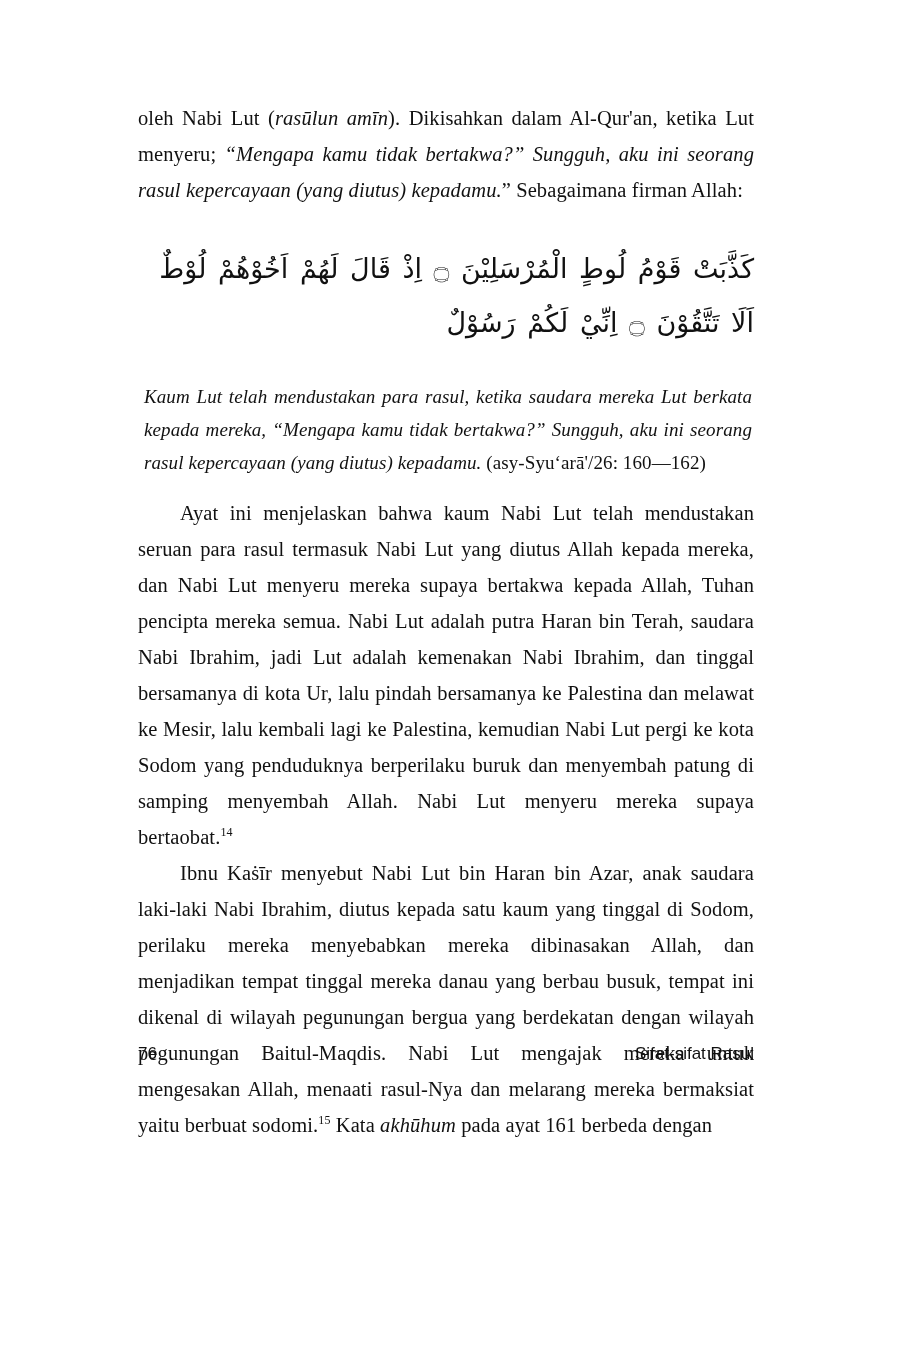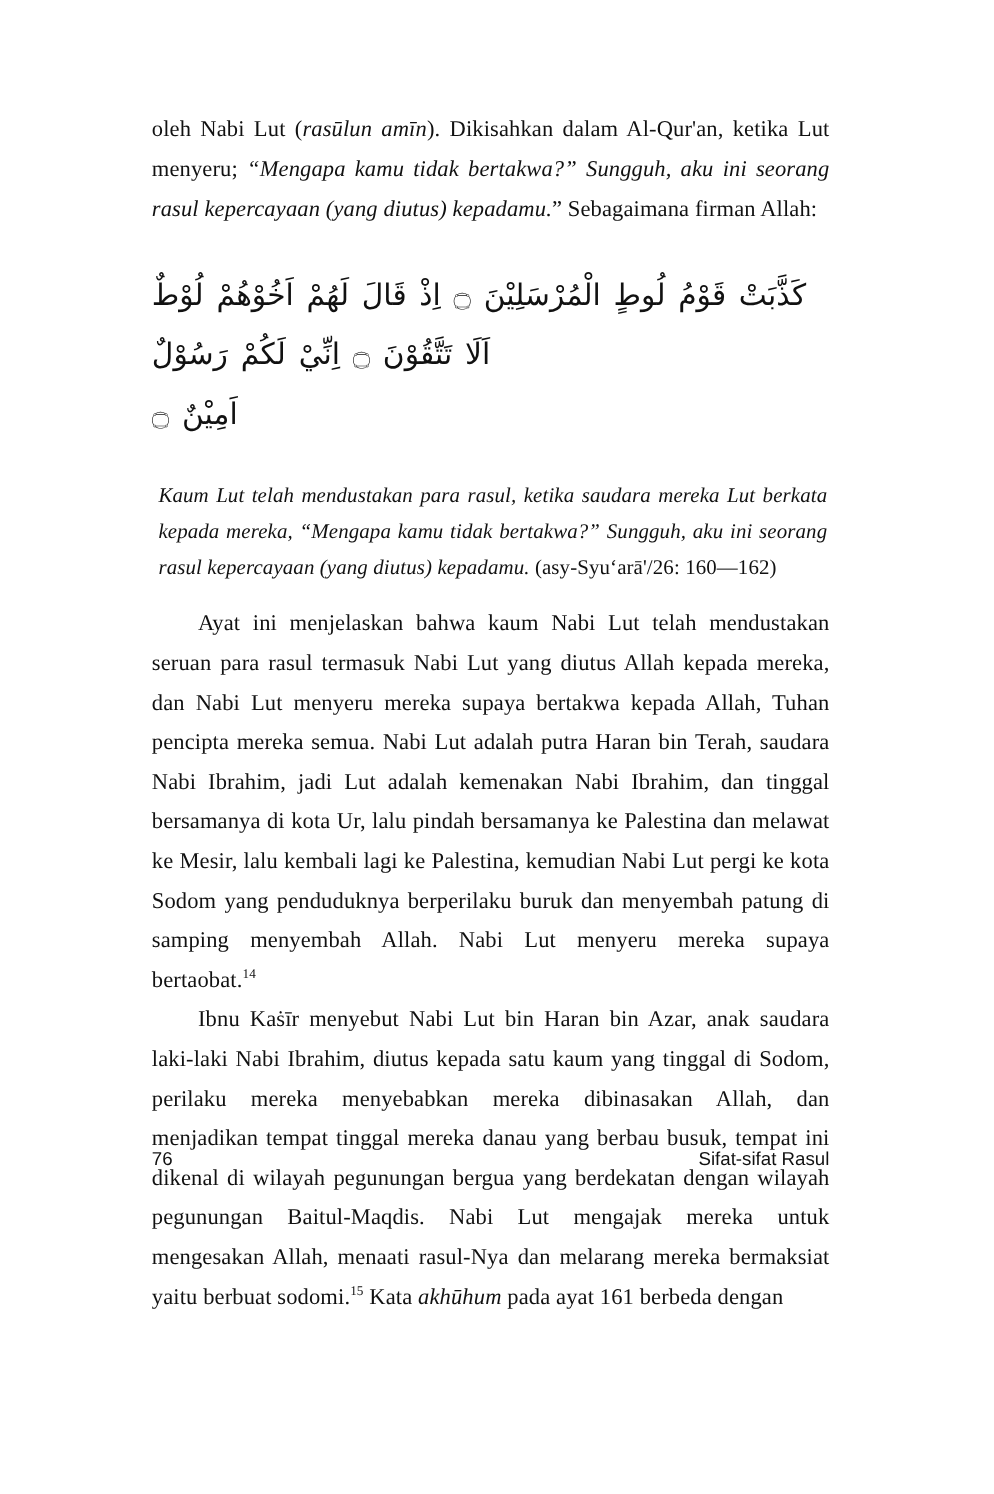--- a/index.html
+++ b/index.html
@@ -31,21 +31,21 @@
     text-justify: inter-word;
     letter-spacing: 0.1px;
   }
   .indent {
     text-indent: 42px;
     font-family: Liberation Serif, serif;
   }
   .italic { font-style: italic; }
   .quran {
     direction: rtl;
-    text-align: left;
+    text-align: right;
     font-family: "DejaVu Sans", sans-serif;
     font-size: 27px;
     line-height: 54px;
     margin: 34px 0 30px 0;
     letter-spacing: 0px;
     word-spacing: 3px;
   }
   .quran .line2 { display: block; }
   .translation {
     font-style: italic;
@@ -82,21 +82,20 @@
 </style>
 </head>
 <body>
 
 <div class="page">
 
   <p><span>oleh Nabi Lut (</span><span class="italic">rasūlun amīn</span><span>). Dikisahkan dalam Al-Qur'an, ketika Lut menyeru; </span><span class="italic">“Mengapa kamu tidak bertakwa?” Sungguh, aku ini seorang rasul kepercayaan (yang diutus) kepadamu.</span><span>” Sebagaimana firman Allah:</span></p>
 
   <div class="quran">
     <span class="line1">كَذَّبَتْ قَوْمُ لُوطٍ الْمُرْسَلِيْنَ ۝ اِذْ قَالَ لَهُمْ اَخُوْهُمْ لُوْطٌ اَلَا تَتَّقُوْنَ ۝ اِنِّيْ لَكُمْ رَسُوْلٌ</span>
-    <span class="line2">اَمِيْنٌ ۝</span>
   </div>
 
   <p class="translation"><span>Kaum Lut telah mendustakan para rasul, ketika saudara mereka Lut berkata kepada mereka, “Mengapa kamu tidak bertakwa?” Sungguh, aku ini seorang rasul kepercayaan (yang diutus) kepadamu.</span><span class="ref"> (asy-Syu‘arā'/26: 160—162)</span></p>
 
   <div class="body-block">
     <p class="indent"><span>Ayat ini menjelaskan bahwa kaum Nabi Lut telah mendustakan seruan para rasul termasuk Nabi Lut yang diutus Allah kepada mereka, dan Nabi Lut menyeru mereka supaya bertakwa kepada Allah, Tuhan pencipta mereka semua. Nabi Lut adalah putra Haran bin Terah, saudara Nabi Ibrahim, jadi Lut adalah kemenakan Nabi Ibrahim, dan tinggal bersamanya di kota Ur, lalu pindah bersamanya ke Palestina dan melawat ke Mesir, lalu kembali lagi ke Palestina, kemudian Nabi Lut pergi ke kota Sodom yang penduduknya berperilaku buruk dan menyembah patung di samping menyembah Allah. Nabi Lut menyeru mereka supaya bertaobat.</span><sup>14</sup></p>
 
     <p class="indent"><span>Ibnu Kaṡīr menyebut Nabi Lut bin Haran bin Azar, anak saudara laki-laki Nabi Ibrahim, diutus kepada satu kaum yang tinggal di Sodom, perilaku mereka menyebabkan mereka dibinasakan Allah, dan menjadikan tempat tinggal mereka danau yang berbau busuk, tempat ini dikenal di wilayah pegunungan bergua yang berdekatan dengan wilayah pegunungan Baitul-Maqdis. Nabi Lut mengajak mereka untuk mengesakan Allah, menaati rasul-Nya dan melarang mereka bermaksiat yaitu berbuat sodomi.</span><sup>15</sup><span> Kata </span><span class="italic">akhūhum</span><span> pada ayat 161 berbeda dengan</span></p>
   </div>
 

